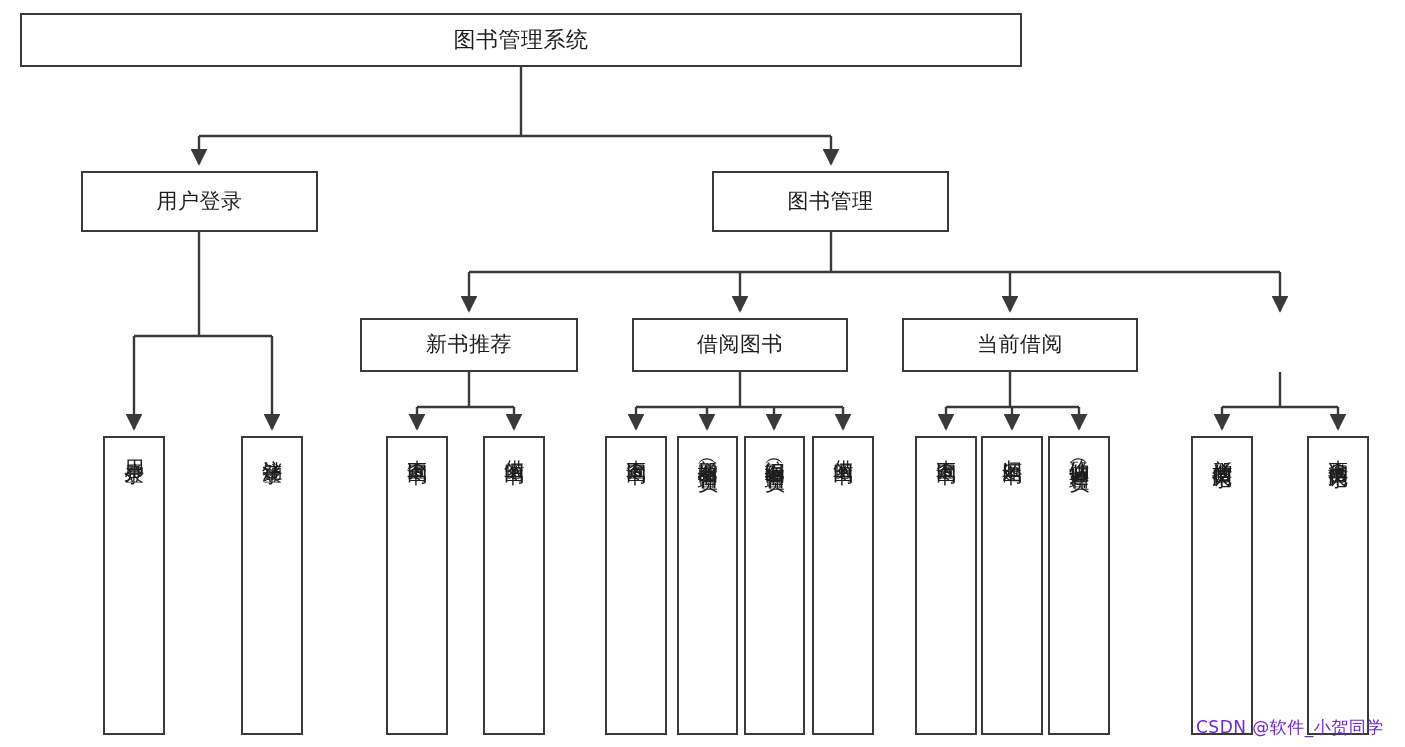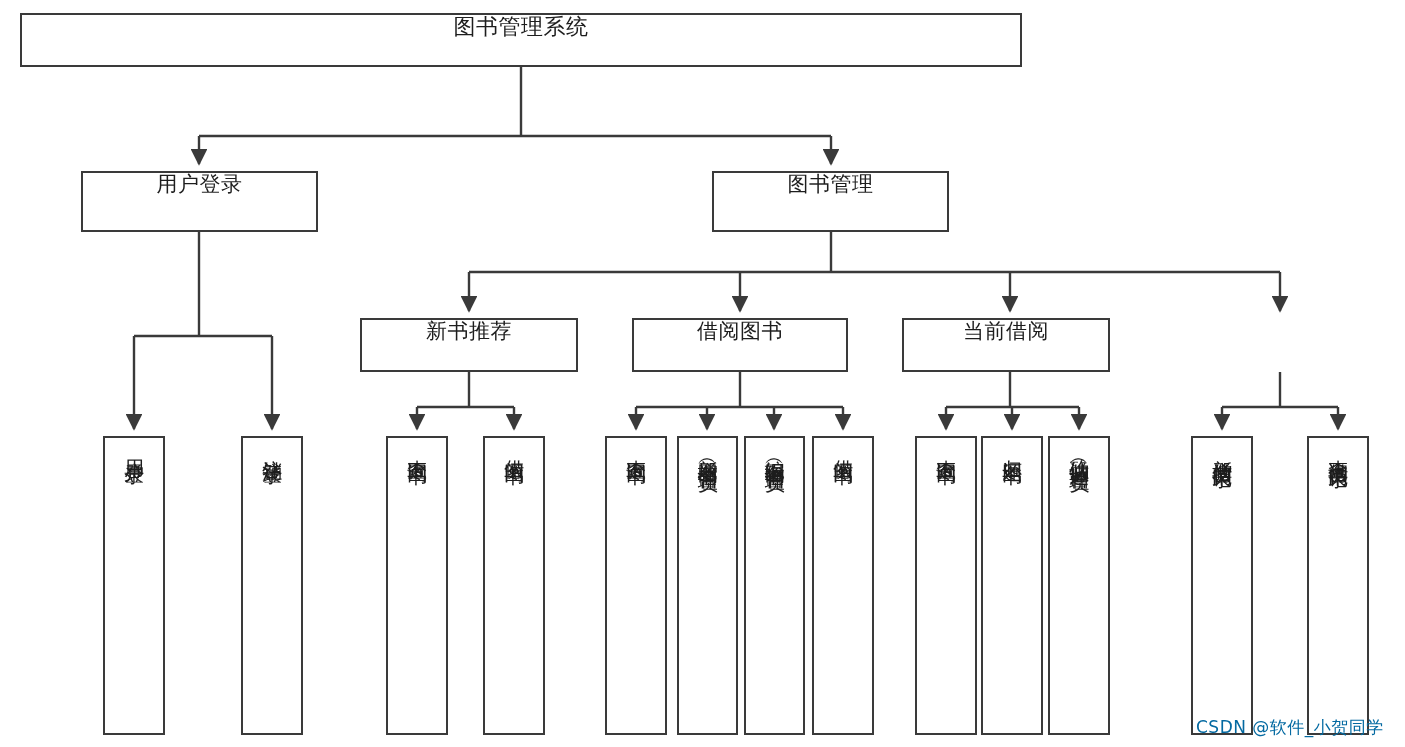--- a/index.html
+++ b/index.html
@@ -26,20 +26,21 @@
     width: 1405px;
     height: 747px;
     pointer-events: none;
   }
   .node {
     position: absolute;
     box-sizing: border-box;
     background: #ffffff;
     border: 2.2px solid #3a3a3a;
     display: flex;
+    align-items: center;
     justify-content: center;
     z-index: 2;
   }
   .node .label {
     font-size: 21px;
     line-height: 1.12;
     color: #1d1d1d;
     letter-spacing: 0.5px;
     white-space: nowrap;
   }
@@ -56,21 +57,21 @@
     font-size: 20px;
     line-height: 1.28;
     letter-spacing: 2px;
     white-space: normal;
     max-height: 286px;
   }
   .node.leaf.tall .label { max-height: 292px; }
   .watermark {
     position: absolute;
     font-size: 17px;
-    color: #0369a1;
+    color: #6d28d9;
     white-space: nowrap;
     z-index: 3;
     letter-spacing: 0.5px;
   }
 </style>
 </head>
 <body>
 
 <div id="canvas">
 
@@ -134,21 +135,21 @@
   <div class="node mid" style="left:360px; top:318px; width:218px; height:54px;">
     <span class="label">新书推荐</span>
   </div>
 
   <div class="node mid" style="left:712px; top:171px; width:237px; height:61px;">
     <span class="label">图书管理</span>
   </div>
   <div class="node mid" style="left:632px; top:318px; width:216px; height:54px;">
     <span class="label">借阅图书</span>
   </div>
-  <div class="node mid" style="left:902px; top:318px; width:208px; height:54px;">
+  <div class="node mid" style="left:902px; top:318px; width:236px; height:54px;">
     <span class="label">当前借阅</span>
   </div>
 
   <div class="node leaf" style="left:103px; top:436px; width:62px; height:299px;">
     <span class="label">用户登录</span>
   </div>
   <div class="node leaf" style="left:241px; top:436px; width:62px; height:299px;">
     <span class="label">注销登录</span>
   </div>
 

